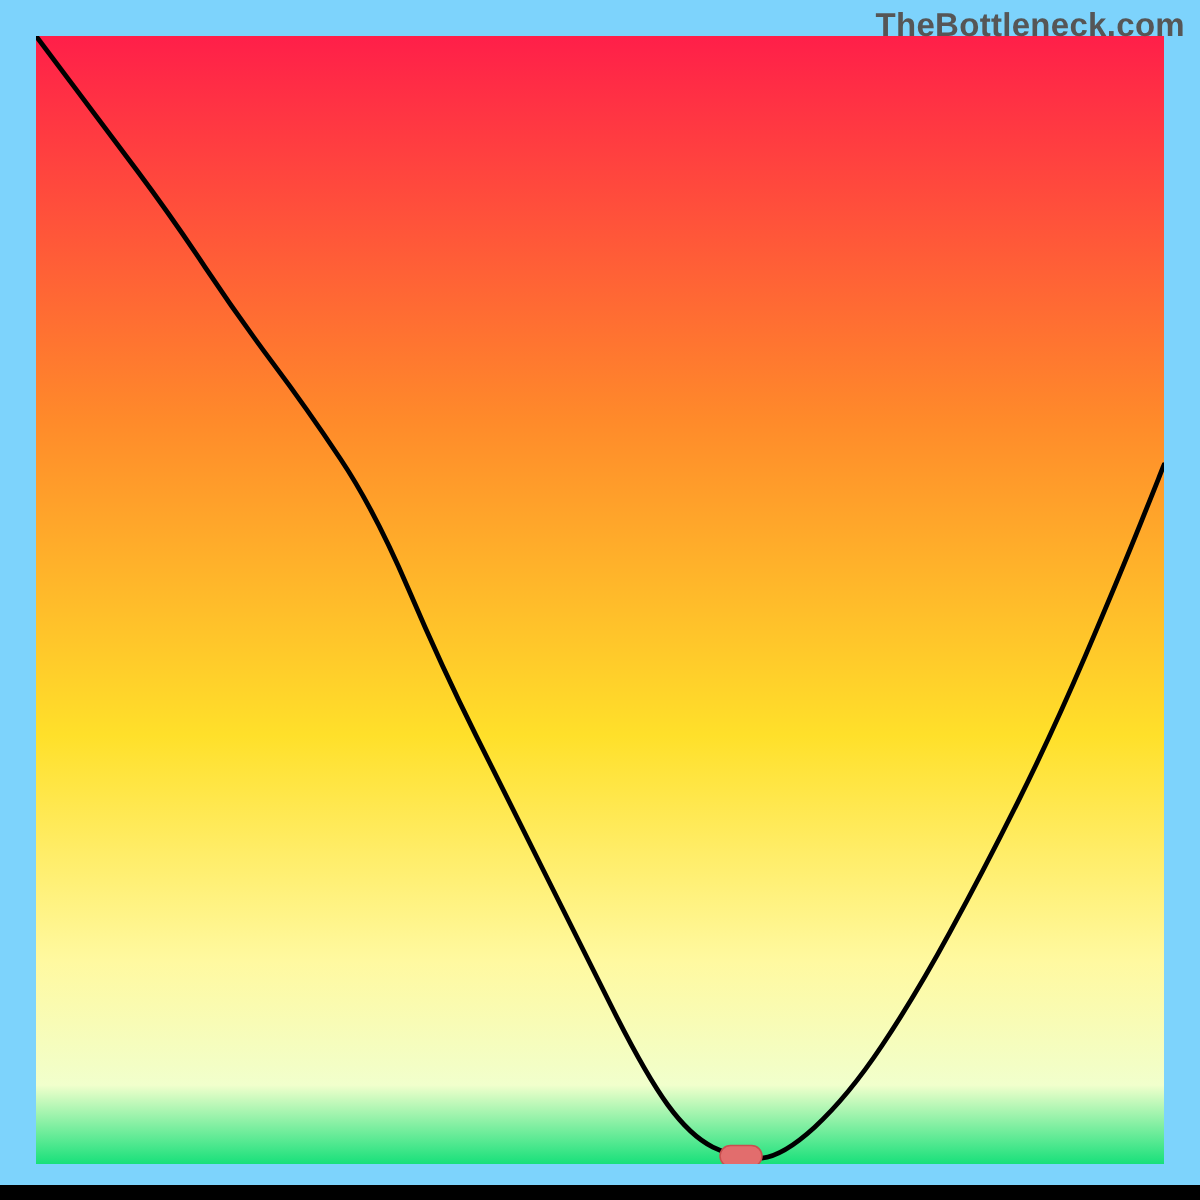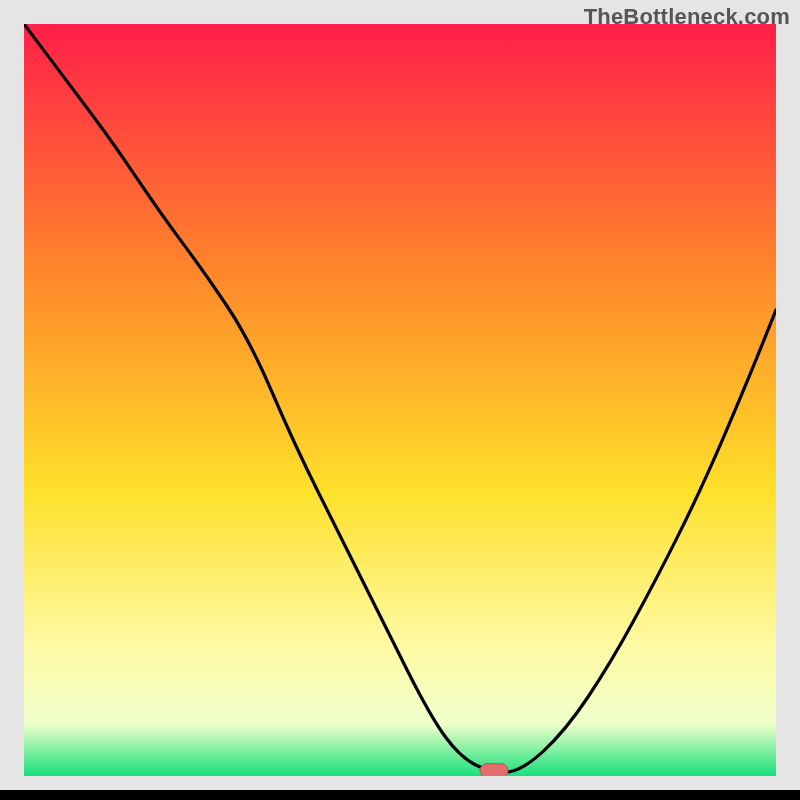--- a/index.html
+++ b/index.html
@@ -7,21 +7,21 @@
     padding: 0;
     width: 800px;
     height: 800px;
     background: #000;
     overflow: hidden;
   }
   .frame {
     position: relative;
     width: 800px;
     height: 790px;
-    background: #e5e5e5;
+    background: #7dd3fc;
   }
   .plot {
     position: absolute;
     left: 24px;
     top: 24px;
     width: 752px;
     height: 752px;
     overflow: hidden;
   }
   .watermark {

